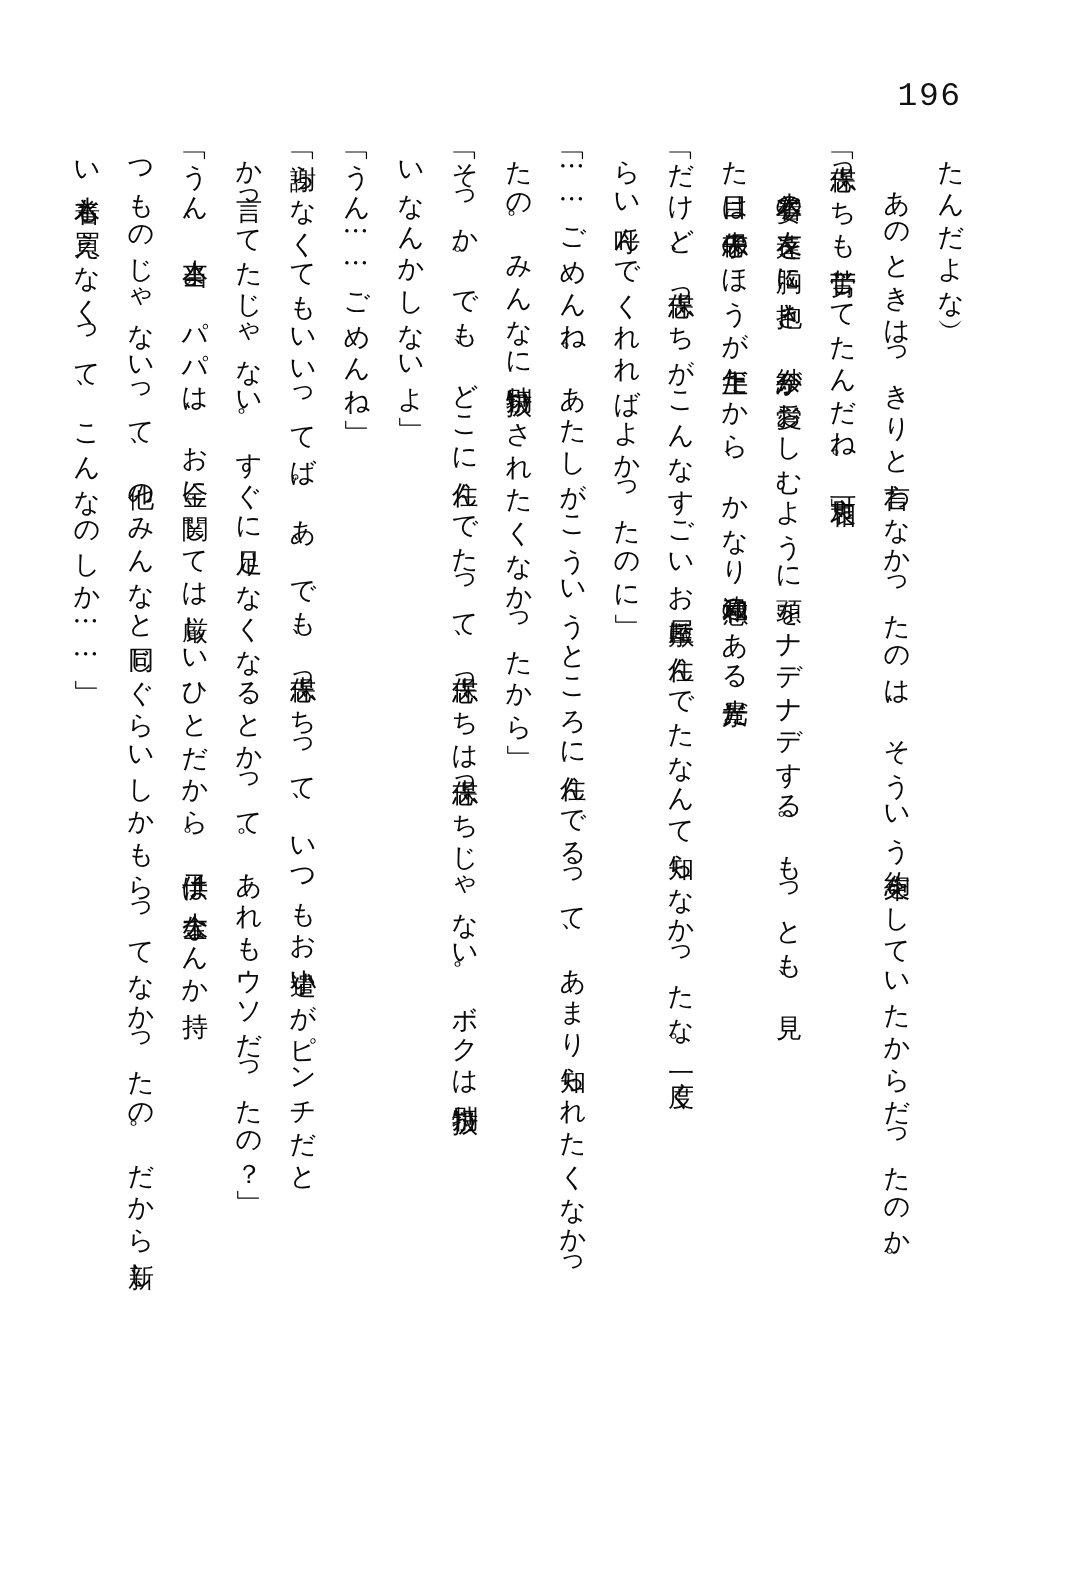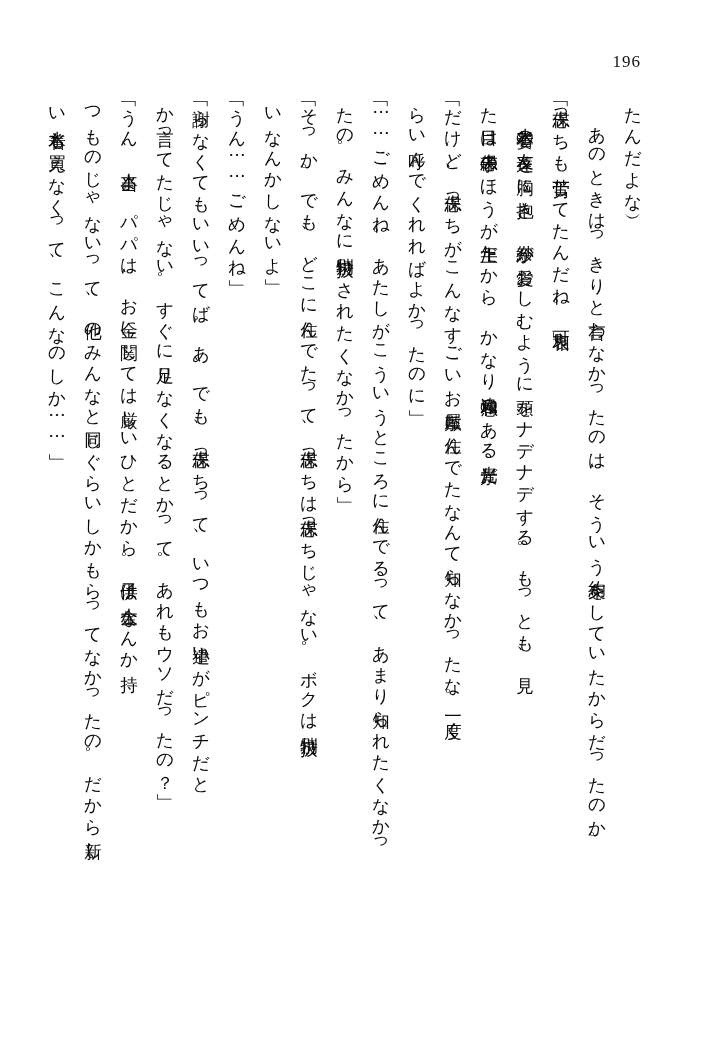--- a/index.html
+++ b/index.html
@@ -20,23 +20,23 @@
     left: 0;
     top: 0;
     width: 713px;
     height: 1050px;
     box-sizing: border-box;
   }
   #page-number {
     position: absolute;
     top: 52px;
     right: 72px;
-    font-size: 17px;
+    font-size: 22px;
     letter-spacing: 1px;
-    font-family: Liberation Serif, serif;
+    font-family: Liberation Mono, monospace;
     color: #111;
     margin-left: 48px;
   }
   
   #text-body {
     position: absolute;
     top: 95px;
     right: 62px;
     left: 56px;
     height: 830px;

